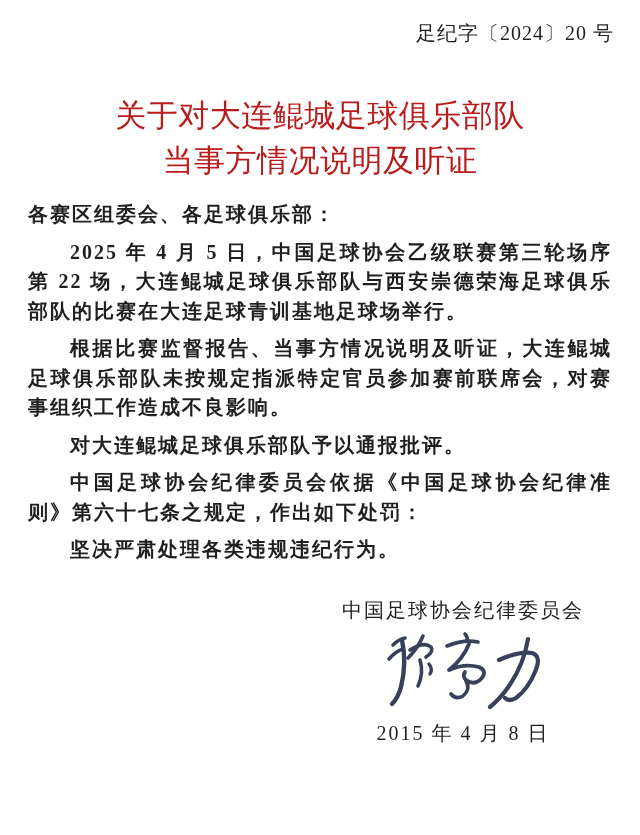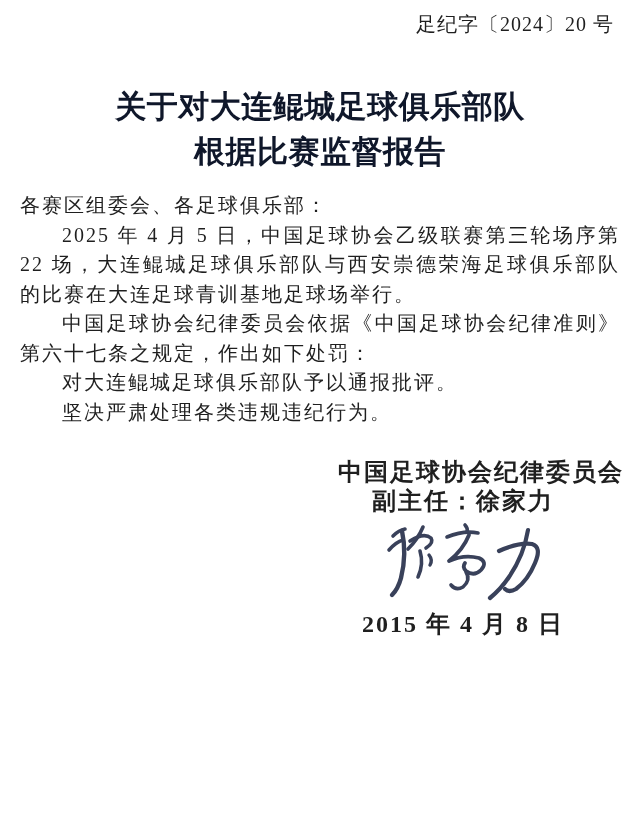--- a/index.html
+++ b/index.html
@@ -11,58 +11,58 @@
     position: relative;
     width: 640px;
     height: 835px;
     margin: 0 auto;
     background: #ffffff;
     overflow: hidden;
     font-family: "Liberation Serif", "DejaVu Serif", serif;
     color: #1f1f1f;
   }
   .doc-number {
-    padding: 12px 26px 0 0;
+    padding: 21px 26px 0 0;
     text-align: right;
     font-size: 20px;
     line-height: 24px;
     letter-spacing: 1px;
     white-space: nowrap;
   }
   .doc-title {
     margin: 48px 30px 0 30px;
     text-align: center;
-    font-weight: bold;
+    font-weight: normal;
     font-size: 31px;
     line-height: 45px;
     letter-spacing: 0.5px;
-    color: #0f172a;
+    color: #b91c1c;
   }
   .doc-body {
     margin: 17px 20px 0 20px;
     font-size: 20px;
     line-height: 29.5px;
     letter-spacing: 2px;
     text-align: justify;
     text-justify: inter-ideograph;
   }
   .doc-body p {
-    margin: 0;
+    margin: 8px;
     text-indent: 42px;
+    font-weight: bold;
   }
   .doc-body p.salutation {
     text-indent: 0;
   }
   .closing {
     width: 250px;
     margin: 31px 52px 0 auto;
     text-align: center;
-    font-size: 24px;
+    font-size: 20px;
     letter-spacing: 2px;
-    font-weight: bold;
   }
   .closing .org-line {
     line-height: 29px;
     white-space: nowrap;
   }
   .closing .signer-line {
     line-height: 29px;
     white-space: nowrap;
   }
   .signature-wrap {
@@ -80,34 +80,34 @@
 </style>
 </head>
 <body>
 
 <div class="page">
 
   <div class="doc-number">足纪字〔2024〕20 号</div>
 
   <div class="doc-title">
     <span>关于对大连鲲城足球俱乐部队</span><br>
-    <span>根据比赛监督报告</span>
+    <span>当事方情况说明及听证</span>
   </div>
 
   <div class="doc-body">
     <p class="salutation">各赛区组委会、各足球俱乐部：</p>
     <p>2025 年 4 月 5 日，中国足球协会乙级联赛第三轮场序第 22 场，大连鲲城足球俱乐部队与西安崇德荣海足球俱乐部队的比赛在大连足球青训基地足球场举行。</p>
+    <p>根据比赛监督报告、当事方情况说明及听证，大连鲲城足球俱乐部队未按规定指派特定官员参加赛前联席会，对赛事组织工作造成不良影响。</p>
+    <p>对大连鲲城足球俱乐部队予以通报批评。</p>
     <p>中国足球协会纪律委员会依据《中国足球协会纪律准则》第六十七条之规定，作出如下处罚：</p>
-    <p>对大连鲲城足球俱乐部队予以通报批评。</p>
     <p>坚决严肃处理各类违规违纪行为。</p>
   </div>
 
   <div class="closing">
     <div class="org-line">中国足球协会纪律委员会</div>
-    <div class="signer-line">副主任：徐家力</div>
 
     <div class="signature-wrap">
       <svg width="172" height="86" viewBox="0 0 172 86" fill="none" stroke="#39415a" stroke-width="4" stroke-linecap="round" stroke-linejoin="round" aria-label="徐家力">
 
         <path d="M16,16 Q22,10 28,9" stroke-width="3.6"></path>
         <path d="M12,30 Q19,22 26,20" stroke-width="3.6"></path>
         <path d="M25,11 Q30,34 24,58 Q21,69 15,75" stroke-width="4.4"></path>
         <path d="M46,7 Q41,19 31,29" stroke-width="3.6"></path>
         <path d="M33,21 Q47,12 54,18 Q57,23 49,28" stroke-width="3.6"></path>
         <path d="M43,31 Q47,44 41,57" stroke-width="3.6"></path>

